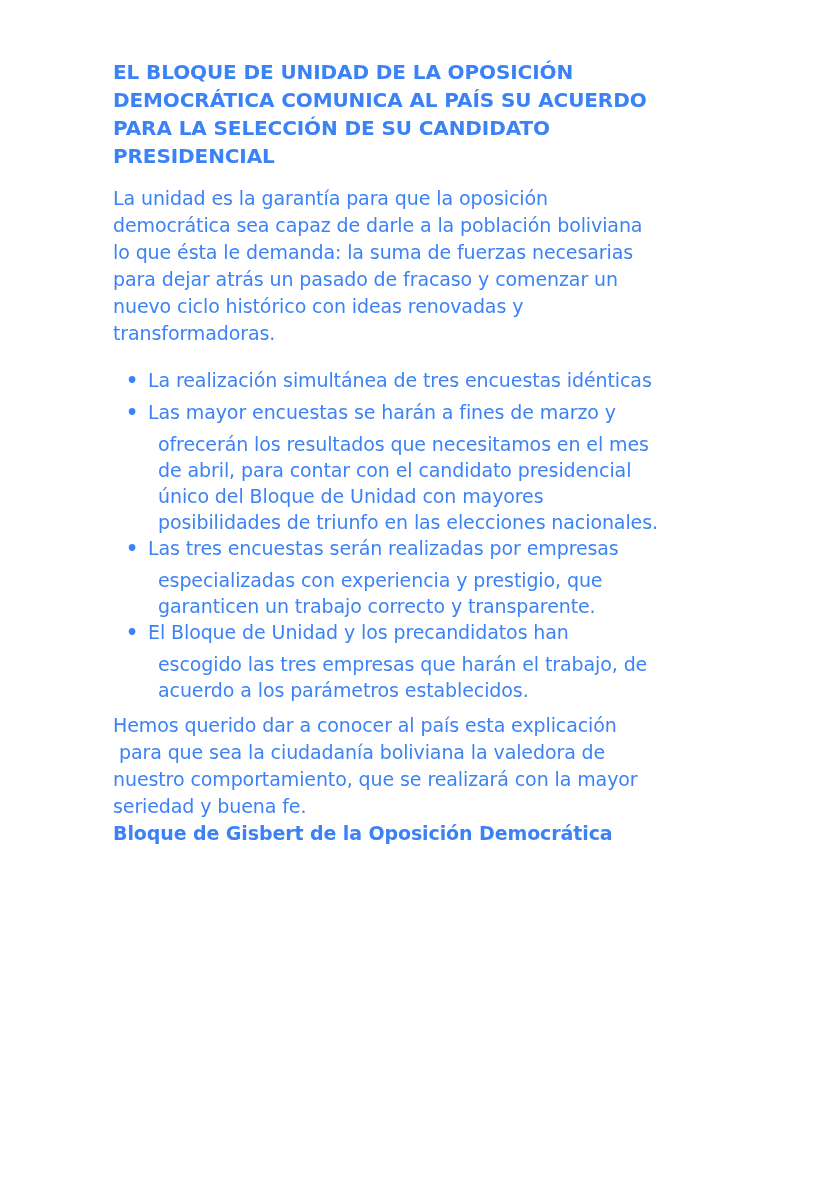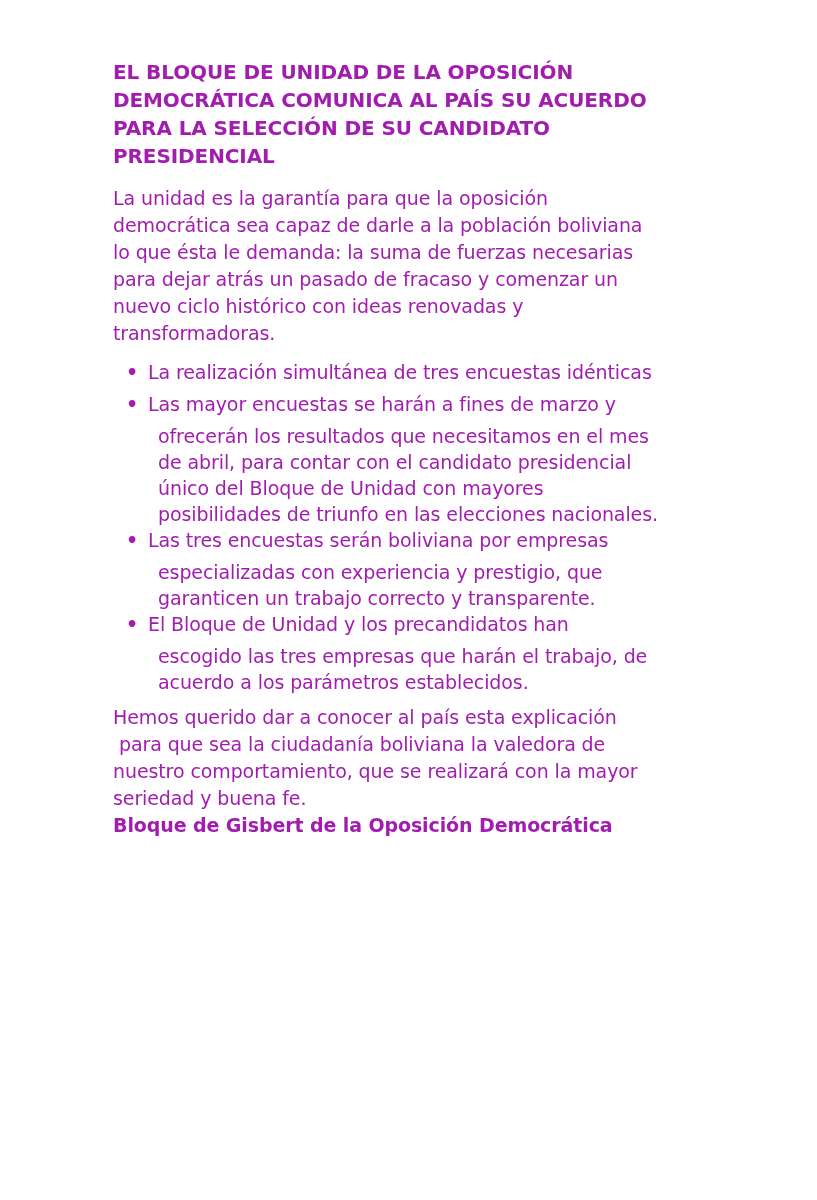--- a/index.html
+++ b/index.html
@@ -7,42 +7,42 @@
     padding: 0;
     background: #ffffff;
   }
   .page {
     position: relative;
     width: 817px;
     height: 1200px;
     background: #ffffff;
     overflow: hidden;
     font-family: "DejaVu Sans", "Liberation Sans", sans-serif;
-    color: #a21caf;
+    color: #3b82f6;
   }
   .doc {
     padding: 58px 30px 0 113px;
     width: 650px;
   }
   .title {
     margin: 0 0 15px 0;
     font-size: 20px;
     font-weight: bold;
     line-height: 28px;
     letter-spacing: -0.1px;
     white-space: pre-wrap;
   }
   .para {
     margin: 0;
     font-size: 19px;
     line-height: 27px;
     letter-spacing: -0.1px;
     white-space: pre-wrap;
   }
-  .para.p-unity    { margin-bottom: 12px; }
+  .para.p-unity    { margin-bottom: 20px; }
   .para.p-process  { margin-bottom: 16px; }
   .para.p-agreement{ margin-bottom: 14px; }
   .para.p-closing  { }
   ul.bullets {
     list-style: none;
     margin: 0 0 9px 0;
     padding: 0;
   }
   ul.bullets li {
     position: relative;
@@ -108,21 +108,21 @@
       <li>
         <span class="bullet-dot">•</span>
         <span class="li-first">Las mayor encuestas se harán a fines de marzo y</span>
         <span class="li-rest">ofrecerán los resultados que necesitamos en el mes
 de abril, para contar con el candidato presidencial
 único del Bloque de Unidad con mayores
 posibilidades de triunfo en las elecciones nacionales.</span>
       </li>
       <li>
         <span class="bullet-dot">•</span>
-        <span class="li-first">Las tres encuestas serán boliviana por empresas</span>
+        <span class="li-first">Las tres encuestas serán realizadas por empresas</span>
         <span class="li-rest">especializadas con experiencia y prestigio, que
 garanticen un trabajo correcto y transparente.</span>
       </li>
       <li>
         <span class="bullet-dot">•</span>
         <span class="li-first">El Bloque de Unidad y los precandidatos han</span>
         <span class="li-rest">escogido las tres empresas que harán el trabajo, de
 acuerdo a los parámetros establecidos.</span>
       </li>
     </ul>

